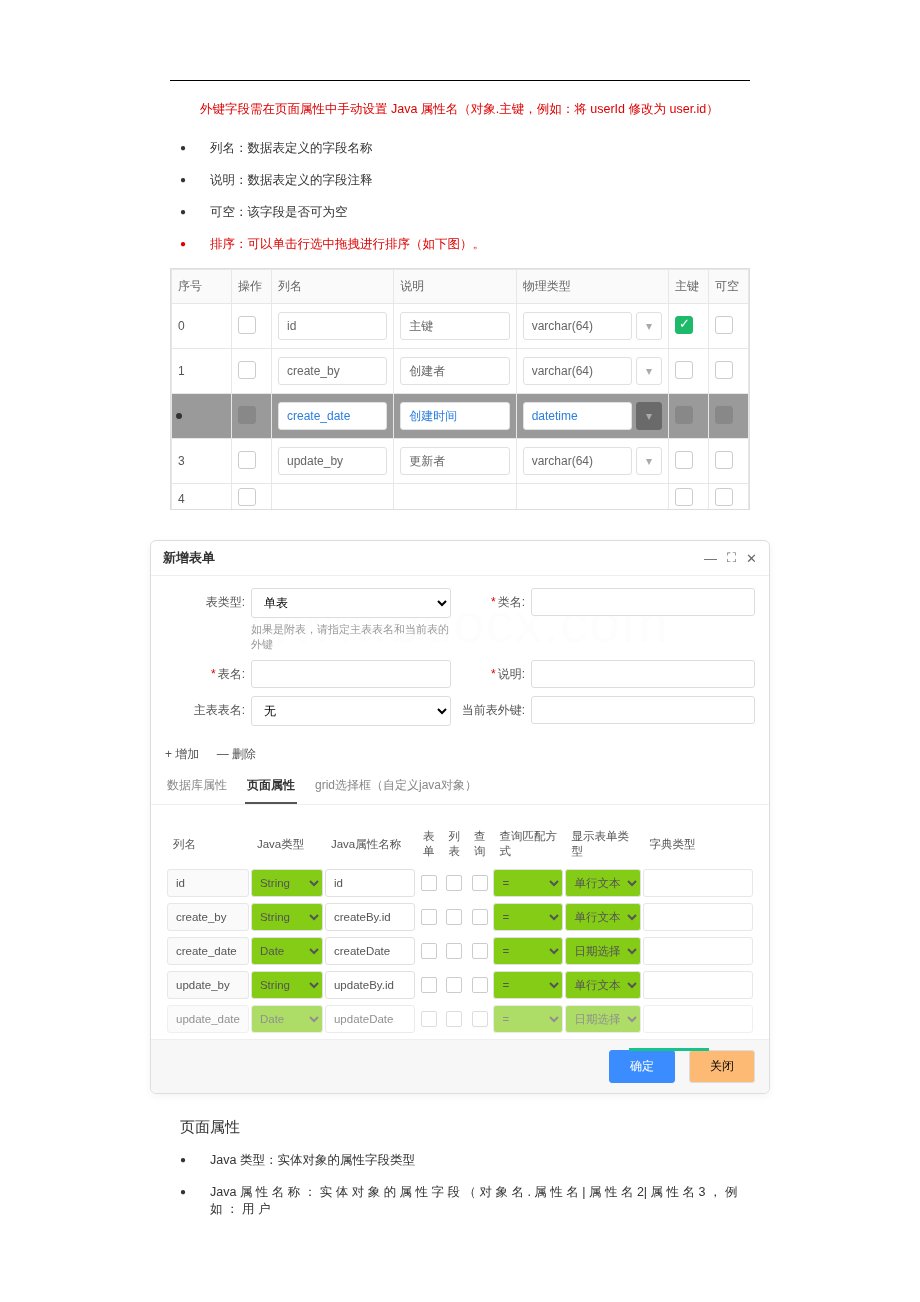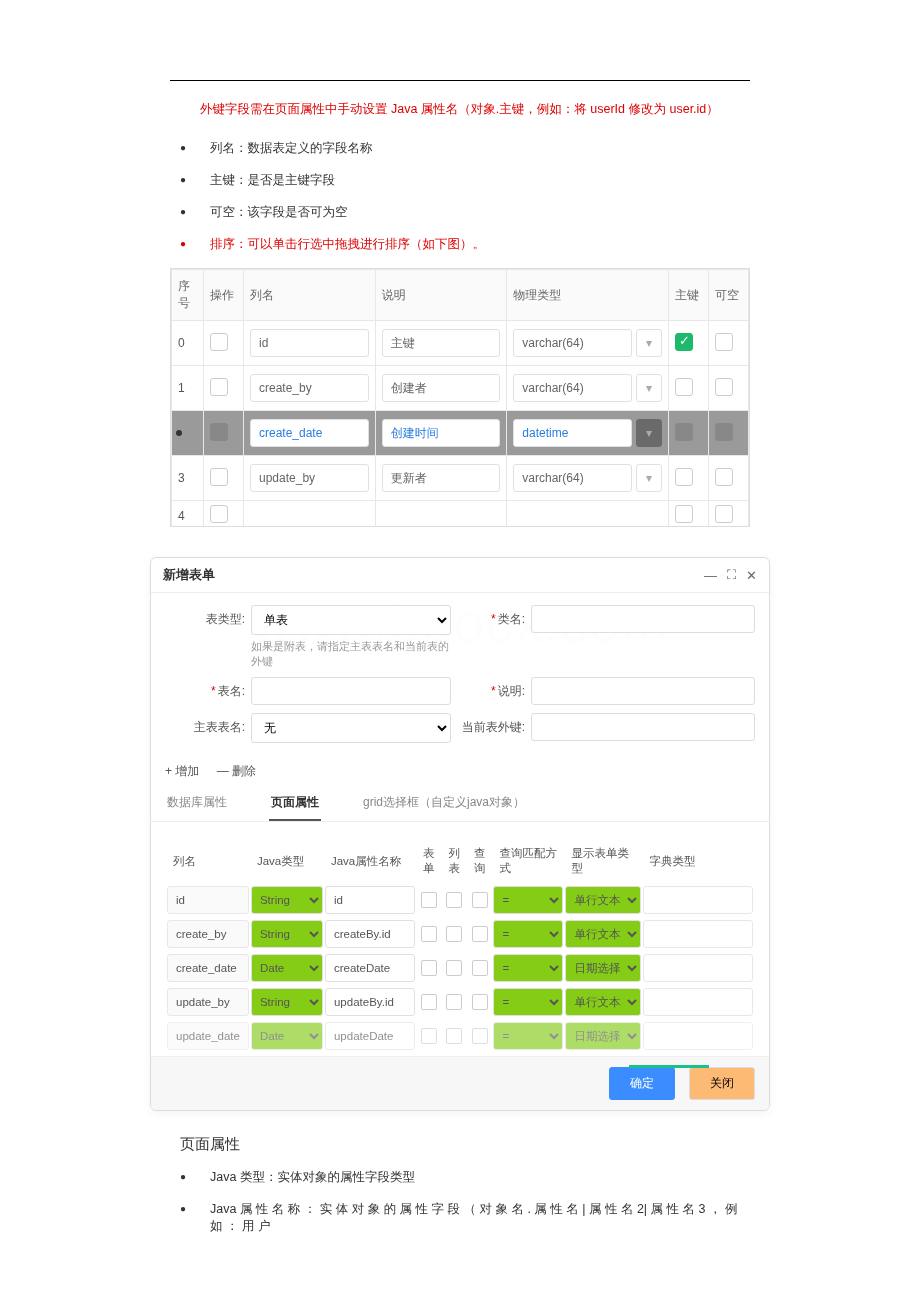--- a/index.html
+++ b/index.html
@@ -43,21 +43,21 @@
   .dlg-body { padding: 12px 14px 6px 14px; }
   .frow { display: flex; margin-bottom: 8px; align-items: flex-start; }
   .flabel { width: 86px; text-align: right; padding-right: 6px; color: #555; font-size: 12px; padding-top: 6px; }
   .flabel .ast { color: #d00; margin-right: 2px; }
   .finput { border: 1px solid #ddd; padding: 6px 8px; font-size: 12px; border-radius: 3px; background: #fff; }
   .fselect { border: 1px solid #ddd; padding: 6px 8px; font-size: 12px; border-radius: 3px; background: #fff; }
   .fhint { font-size: 11px; color: #999; margin-top: 4px; }
   .flex1 { flex: 1; }
   .toolbar { padding: 6px 14px; font-size: 12px; color: #555; }
   .toolbar span { margin-right: 14px; cursor: pointer; }
-  .tabs { display: flex; gap: 40px; padding: 0 14px; border-bottom: 1px solid #eee; font-size: 12px; }
+  .tabs { display: flex; gap: 16px; padding: 0 14px; border-bottom: 1px solid #eee; font-size: 12px; }
   .tab { padding: 8px 2px; color: #888; cursor: pointer; }
   .tab.active { color: #333; font-weight: bold; border-bottom: 2px solid #555; }
 
   .tbl2-wrap { padding: 14px 14px 0 14px; overflow: hidden; position: relative; }
   .tbl2 { width: 100%; border-collapse: separate; border-spacing: 2px 6px; font-size: 11.5px; color: #555; }
   .tbl2 th { font-weight: normal; text-align: left; padding: 4px 6px; }
   .tbl2 td { padding: 0; }
   .tbl2 .ro { border: 1px solid #e7e7e7; border-radius: 3px; padding: 7px 8px; background: #fafafa; display: block; }
   .tbl2 select { width: 100%; border: 1px solid #e0e0e0; border-radius: 3px; padding: 6px 4px; background: #84cc16; font-size: 11.5px; color: #555; }
   .tbl2 .chin { width: 100%; border: 1px solid #e0e0e0; border-radius: 3px; padding: 7px 8px; background: #fff; display: block; }
@@ -75,30 +75,30 @@
 </head>
 <body>
 
 <div class="page">
   <div class="hrule"></div>
 
   <div class="note1 red">外键字段需在页面属性中手动设置 Java 属性名（对象.主键，例如：将 userId 修改为 user.id）</div>
 
   <ul class="bullets" id="bullets-top">
       <li>列名：数据表定义的字段名称</li>
-      <li>主键：是否是主键字段</li>
+      <li>说明：数据表定义的字段注释</li>
       <li>可空：该字段是否可为空</li>
       <li class="red red-bullet">排序：可以单击行选中拖拽进行排序（如下图）。</li>
     </ul>
 
   <div class="tbl1-wrap">
     <table class="tbl1">
       <thead>
         <tr>
-          <th style="width:32px">序号</th>
+          <th style="width:60px">序号</th>
           <th style="width:40px">操作</th>
           <th>列名</th>
           <th>说明</th>
           <th>物理类型</th>
           <th style="width:40px">主键</th>
           <th style="width:40px">可空</th>
         </tr>
       </thead>
       <tbody id="tbl1-body">
           <tr>

